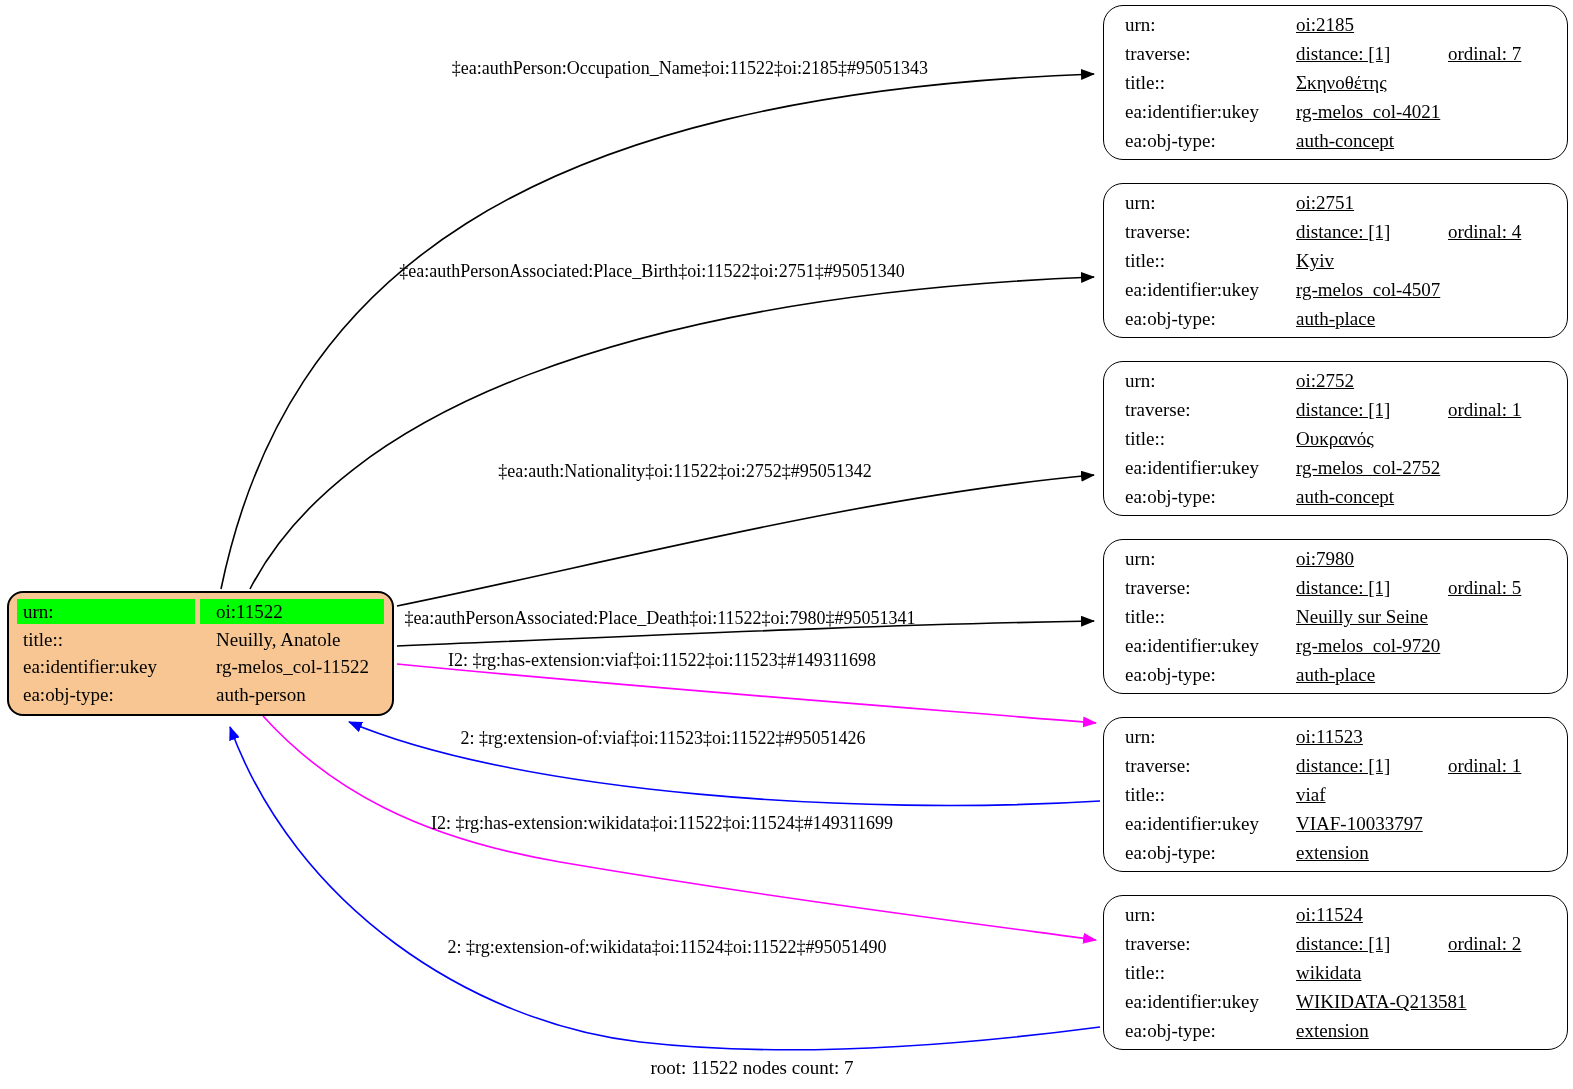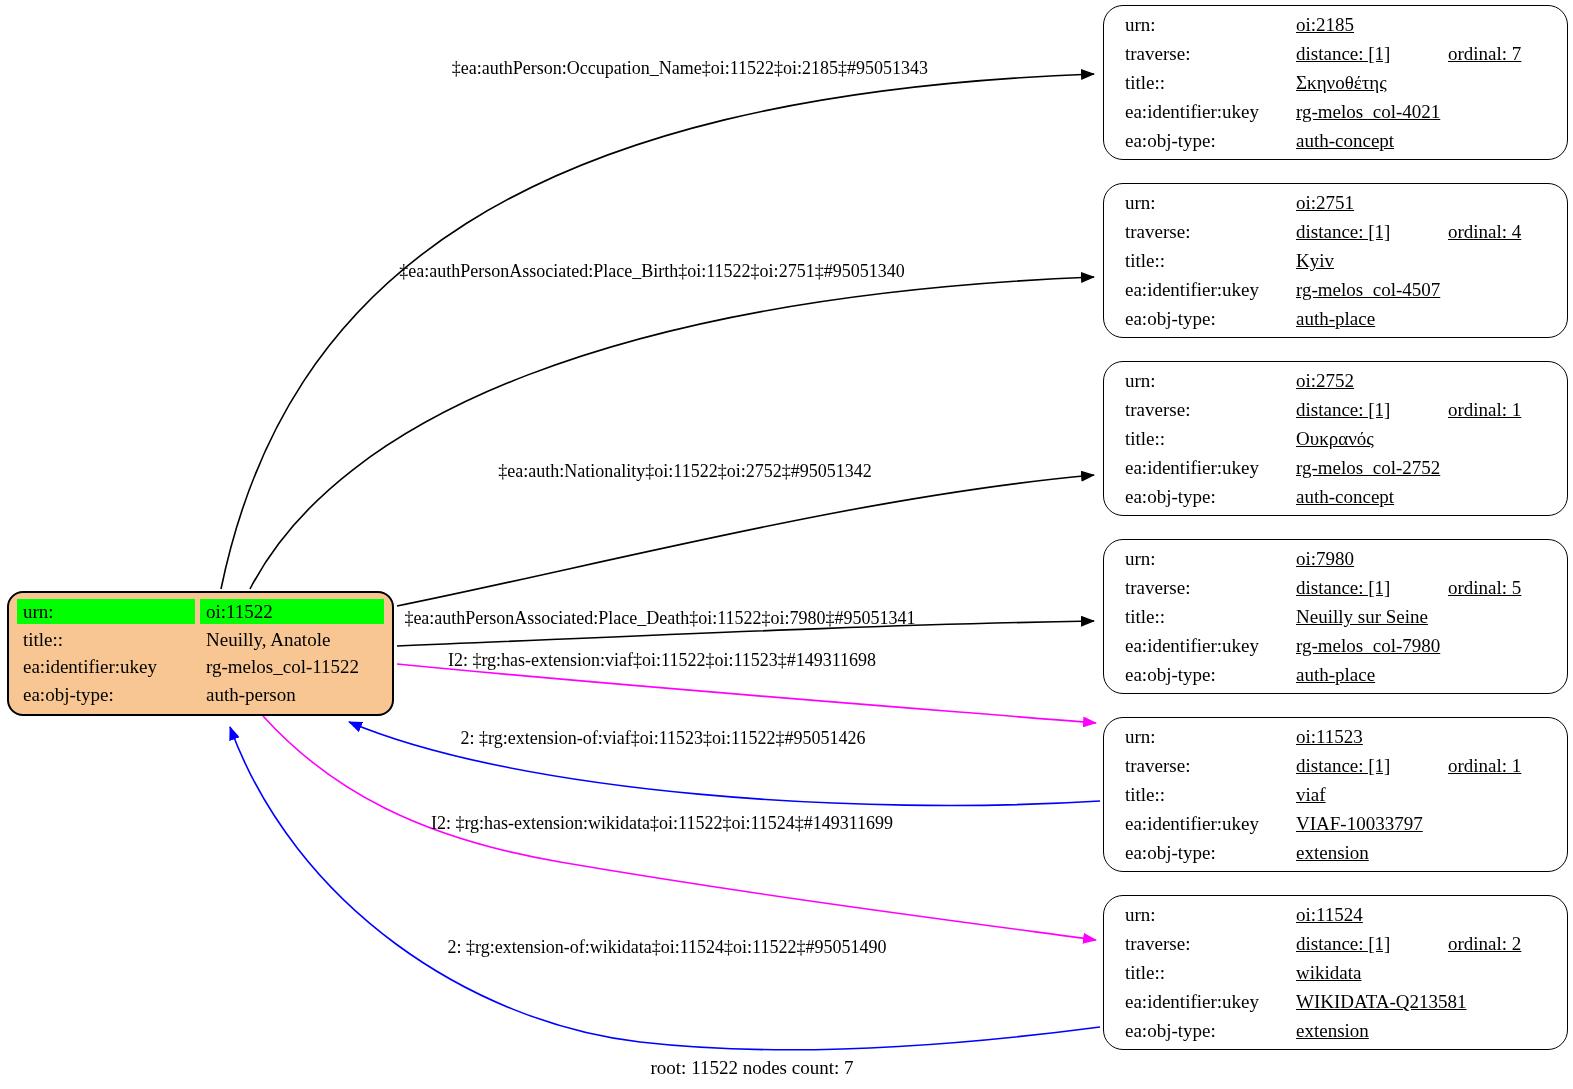--- a/index.html
+++ b/index.html
@@ -53,21 +53,21 @@
     box-sizing:border-box;
     background:#f7c693;
     border:2px solid #000;
     border-radius:16px;
     padding:6px 8px 7px 8px;
     display:flex;flex-direction:column;justify-content:space-between;
     font-size:19px;line-height:1;
   }
   .rrow{display:flex;align-items:baseline;}
   .rrow .k{width:178px;flex:0 0 178px;padding:3px 0 3px 6px;box-sizing:border-box;}
-  .rrow .v{flex:1;padding:3px 0 3px 6px;margin-left:5px;}
+  .rrow .v{flex:1;padding:3px 0 3px 16px;margin-left:5px;}
   .rrow.hl .k,.rrow.hl .v{background:#00ff00;}
 </style>
 </head>
 <body>
 
 <div class="stage">
 
   <svg width="1573" height="1089" viewBox="0 0 1573 1089">
     <defs>
       <marker id="arr-black" markerWidth="15" markerHeight="11" refX="13" refY="5.5" orient="auto" markerUnits="userSpaceOnUse">
@@ -210,21 +210,21 @@
           <span class="dist">distance: [1]</span>
           <span>ordinal: 5</span>
         </span>
       </div>
     <div class="grow">
         <span class="k">title::</span>
         <span class="v">Neuilly sur Seine</span>
       </div>
     <div class="grow">
         <span class="k">ea:identifier:ukey</span>
-        <span class="v">rg-melos_col-7980</span>
+        <span class="v">rg-melos_col-9720</span>
       </div>
     <div class="grow">
         <span class="k">ea:obj-type:</span>
         <span class="v">auth-place</span>
       </div>
   </div>
 
   <div class="gnode" style="left:1103px;top:717px;">
     <div class="grow">
         <span class="k">urn:</span>

